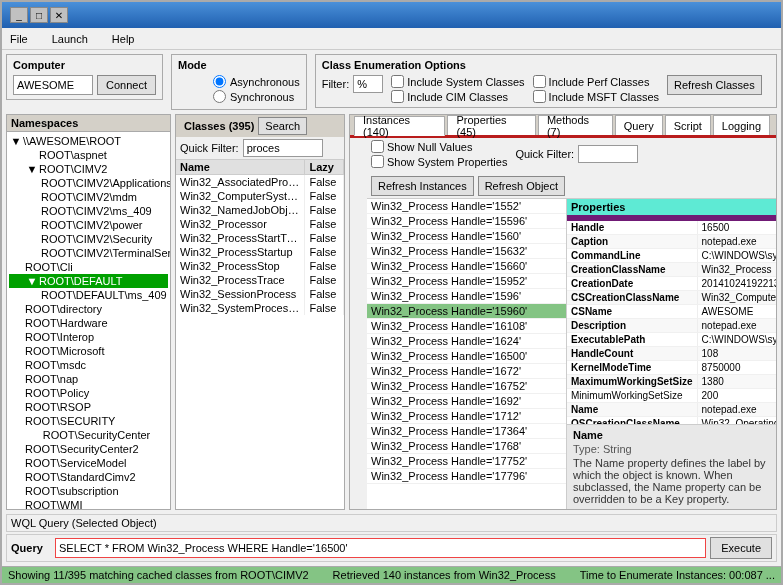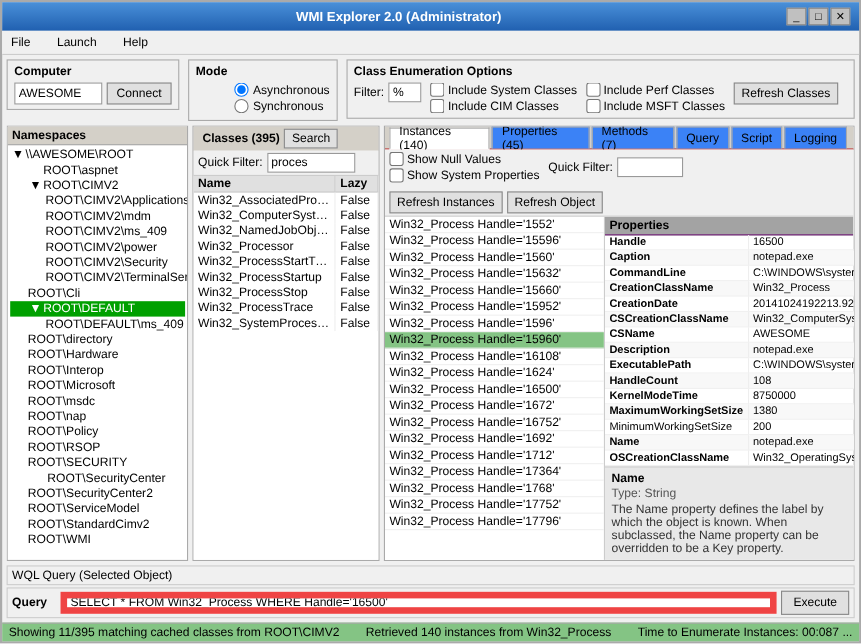--- a/index.html
+++ b/index.html
@@ -49,66 +49,65 @@
     .classes-count { font-size: 11px; font-weight: bold; }
     .search-btn { height: 18px; padding: 0 6px; font-size: 11px; background: #e0e0e0; border: 1px solid #888; cursor: pointer; }
     .quick-filter-row { padding: 2px 4px; background: #f0f0f0; display: flex; align-items: center; gap: 4px; border-bottom: 1px solid #ccc; }
     .quick-filter-input { height: 18px; width: 80px; border: 1px solid #999; padding: 1px 3px; font-size: 11px; background: white; }
     .classes-list { flex: 1; overflow: auto; background: white; }
     .classes-table { width: 100%; border-collapse: collapse; }
     .classes-table th { background: #e0e0e0; padding: 1px 4px; text-align: left; font-size: 11px; border-bottom: 1px solid #ccc; border-right: 1px solid #ccc; font-weight: bold; }
     .classes-table td { padding: 1px 4px; font-size: 11px; border-right: 1px solid #eee; white-space: nowrap; overflow: hidden; max-width: 120px; text-overflow: ellipsis; }
     
     .right-panel { flex: 1; display: flex; flex-direction: column; border: 1px solid #aaa; overflow: hidden; }
-    .tabs-row { background: #d4d0c8; display: flex; align-items: flex-end; padding: 0 4px; border-bottom: 1px solid #b91c1c; }
-    .tab { padding: 2px 8px; font-size: 11px; cursor: pointer; border: 1px solid #aaa; border-bottom: none; background: #3b82f6; margin-right: 2px; height: 20px; display: flex; align-items: center; }
+    .tabs-row { background: #d4d0c8; display: flex; align-items: flex-end; padding: 0 4px; border-bottom: 3px solid #b91c1c; }
+    .tab { padding: 2px 8px; font-size: 11px; cursor: pointer; border: 1px solid #aaa; border-bottom: none; background: #ffffff; margin-right: 2px; height: 20px; display: flex; align-items: center; }
     .tab.active { background: white; border-bottom: 1px solid white; margin-bottom: -1px; }
     
-    .instances-content { flex: 1; display: flex; flex-direction: column; overflow: hidden; background: white; }
+    .instances-content { flex: 1; display: flex; flex-direction: column; overflow: hidden; background: white; margin-left: 17px; }
     .instances-toolbar { padding: 2px 4px; background: #f0f0f0; display: flex; align-items: center; gap: 8px; border-bottom: 1px solid #ccc; flex-wrap: wrap; }
     .instances-filter-row { display: flex; align-items: center; gap: 4px; }
     .instances-filter-input { height: 18px; width: 60px; border: 1px solid #999; padding: 1px 3px; font-size: 11px; background: white; }
     .action-btn { height: 20px; padding: 0 6px; font-size: 11px; background: #e0e0e0; border: 1px solid #888; cursor: pointer; }
     
     .instances-body { flex: 1; display: flex; overflow: hidden; }
     
     .instances-list { width: 200px; border-right: 1px solid #ccc; overflow: auto; background: white; }
     .instance-item { padding: 1px 4px; font-size: 11px; cursor: pointer; white-space: nowrap; border-bottom: 1px solid #f0f0f0; }
     .instance-item.selected-green { background: #84c484; }
     
     .properties-panel { flex: 1; display: flex; flex-direction: column; overflow: hidden; }
-    .properties-header { background: #a3a3a3; padding: 2px 4px; font-size: 11px; font-weight: bold; border-bottom: 1px solid #701a75; }
+    .properties-header { background: #5eead4; padding: 2px 4px; font-size: 11px; font-weight: bold; border-bottom: 6px solid #701a75; }
     .properties-table-container { flex: 1; overflow: auto; }
     .properties-table { width: 100%; border-collapse: collapse; }
     .properties-table td { padding: 1px 4px; font-size: 10px; border-bottom: 1px solid #f0f0f0; border-right: 1px solid #eee; white-space: nowrap; overflow: hidden; text-overflow: ellipsis; max-width: 200px; }
     .properties-table tr:nth-child(even) td { background: #f8f8f8; }
     
     .name-info-panel { background: #e8e8e8; border-top: 1px solid #ccc; padding: 4px 6px; min-height: 60px; }
     .name-info-title { font-size: 11px; font-weight: bold; margin-bottom: 2px; }
     .name-info-text { font-size: 11px; color: #333; }
     
     .bottom-section { display: flex; flex-direction: column; gap: 2px; }
     .wql-row { display: flex; align-items: center; gap: 4px; background: #f0f0f0; padding: 2px 4px; border: 1px solid #ccc; }
-    .wql-input { flex: 1; height: 20px; border: 6px solid #ef4444; padding: 1px 3px; font-size: 11px; background: white; }
+    .wql-input { flex: 1; height: 20px; border: 1px solid #ef4444; padding: 1px 3px; font-size: 11px; background: white; }
     .execute-btn { height: 22px; padding: 0 10px; font-size: 11px; background: #e0e0e0; border: 1px solid #888; cursor: pointer; }
     
     .status-bar { background: #84c484; padding: 2px 6px; display: flex; align-items: center; justify-content: space-between; border-top: 1px solid #aaa; }
     .status-text { font-size: 11px; }
     .status-right { font-size: 11px; }
 
     .checkbox-group { display: flex; flex-direction: column; gap: 2px; }
     .two-col { display: flex; gap: 8px; }
   </style>
 </head>
 <body>
 
 <div class="window">
 
   <div class="title-bar">
-    <div class="title-text">WMI Explorer 2.0 (Administrator)</div>
     <div class="title-controls">
       <button class="title-btn">_</button>
       <button class="title-btn">□</button>
       <button class="title-btn">✕</button>
     </div>
   </div>
 
   <div class="menu-bar">
     <span class="menu-item">File</span>
     <span class="menu-item">Launch</span>
@@ -250,20 +249,23 @@
             <span>ROOT\SecurityCenter</span>
           </div>
           <div class="tree-item" style="padding-left:16px;">
             <span>ROOT\SecurityCenter2</span>
           </div>
           <div class="tree-item" style="padding-left:16px;">
             <span>ROOT\ServiceModel</span>
           </div>
           <div class="tree-item" style="padding-left:16px;">
             <span>ROOT\StandardCimv2</span>
+          </div>
+          <div class="tree-item" style="padding-left:16px;">
+            <span>ROOT\subscription</span>
           </div>
           <div class="tree-item" style="padding-left:16px;">
             <span>ROOT\WMI</span>
           </div>
         </div>
       </div>
 
       <div class="classes-panel">
         <div class="classes-header">
           <span class="classes-count">Classes (<span>395</span>)</span>
@@ -305,20 +307,24 @@
                 <tr>
                   <td>Win32_ProcessStartup</td>
                   <td>False</td>
                 </tr>
                 <tr>
                   <td>Win32_ProcessStop</td>
                   <td>False</td>
                 </tr>
                 <tr>
                   <td>Win32_ProcessTrace</td>
+                  <td>False</td>
+                </tr>
+                <tr>
+                  <td>Win32_SessionProcess</td>
                   <td>False</td>
                 </tr>
                 <tr>
                   <td>Win32_SystemProcesses</td>
                   <td>False</td>
                 </tr>
               </tbody>
           </table>
         </div>
       </div>

